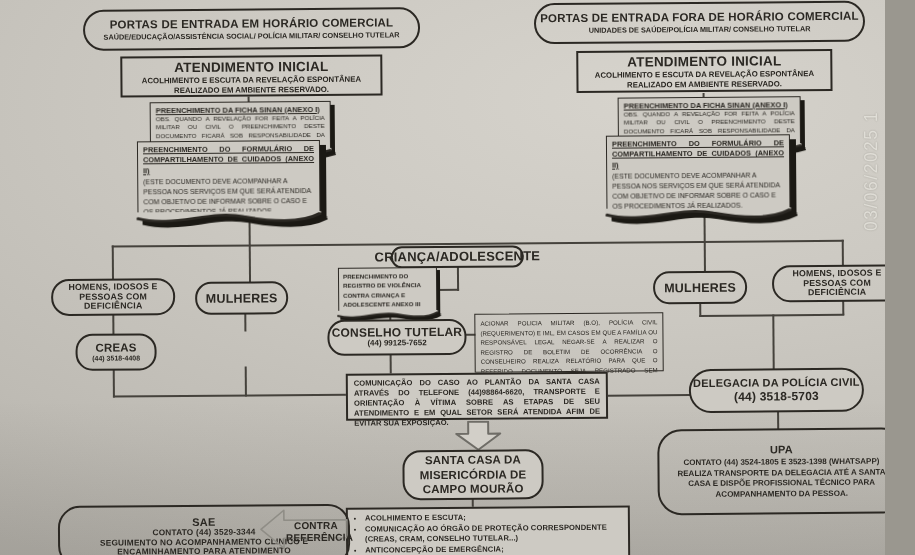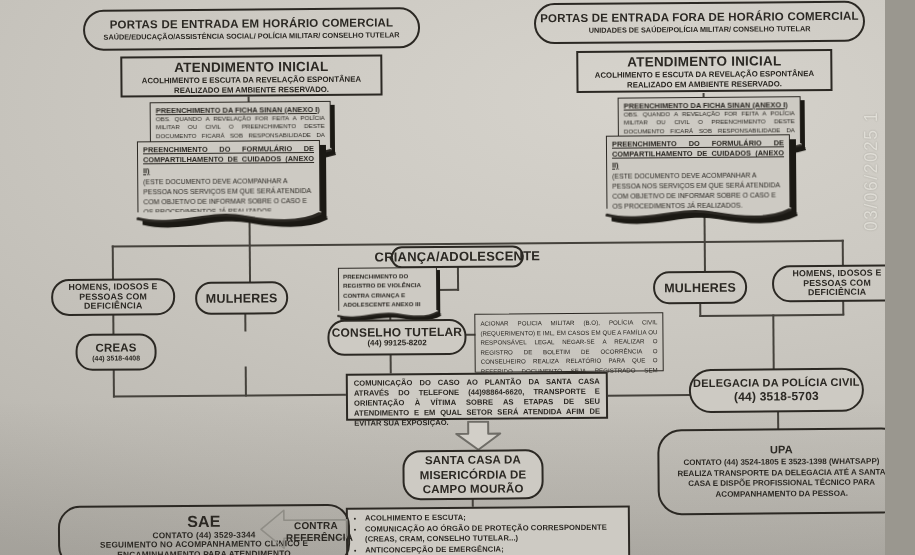--- a/index.html
+++ b/index.html
@@ -130,21 +130,21 @@
     <div class="n doc" style="left:338px;top:267px;width:99px;height:44px;padding:3px 4px;z-index:3;filter:drop-shadow(3.5px 3.5px 0 #1b1914);">
       <span style="font-size:6.2px;font-weight:700;line-height:1.5;display:block;">PREENCHIMENTO DO REGISTRO DE VIOLÊNCIA CONTRA CRIANÇA E ADOLESCENTE ANEXO III</span>
       <svg class="wave" viewBox="0 0 100 10" preserveAspectRatio="none" style="height:10px;bottom:-9px;">
         <path d="M0,0 L0,5 C20,11 40,0 60,4 C75,7 90,8 100,2 L100,0 Z" fill="#cdcac3"></path>
         <path d="M0,5 C20,11 40,0 60,4 C75,7 90,8 100,2" fill="none" stroke="#2b2823" stroke-width="2"></path>
       </svg>
     </div>
 
     <div class="n pill" style="left:327px;top:319px;width:139px;height:36px;border-radius:17px;background:var(--paper);z-index:4;">
       <span class="t-big" style="font-size:12px;">CONSELHO TUTELAR</span>
-      <span style="font-size:8px;font-weight:700;">(44) 99125-8202</span>
+      <span style="font-size:8px;font-weight:700;">(44) 99125-7652</span>
     </div>
     <div class="n" style="left:474px;top:314px;width:189px;height:59px;border:1.7px solid var(--ink);padding:4px 5px;">
       <span style="font-size:6.2px;line-height:1.55;text-align:justify;display:block;">ACIONAR POLICIA MILITAR (B.O), POLÍCIA CIVIL (REQUERIMENTO) E IML, EM CASOS EM QUE A FAMÍLIA OU RESPONSÁVEL LEGAL NEGAR-SE A REALIZAR O REGISTRO DE BOLETIM DE OCORRÊNCIA O CONSELHEIRO REALIZA RELATÓRIO PARA QUE O REFERIDO DOCUMENTO SEJA REGISTRADO SEM REPRESENTAÇÃO.</span>
     </div>
 
     <div class="n pill" style="left:75px;top:331px;width:81px;height:37px;border-radius:17px;align-items:center;">
       <span class="t-big" style="font-size:11.5px;">CREAS</span>
       <span style="font-size:7px;font-weight:700;">(44) 3518-4408</span>
     </div>
 
@@ -172,21 +172,21 @@
     <div class="n box" style="left:344px;top:507px;width:284px;height:58px;background:var(--paper);">
       <ul class="bul">
         <li>ACOLHIMENTO E ESCUTA;</li>
         <li>COMUNICAÇÃO AO ÓRGÃO DE PROTEÇÃO CORRESPONDENTE (CREAS, CRAM, CONSELHO TUTELAR...)</li>
         <li>ANTICONCEPÇÃO DE EMERGÊNCIA;</li>
 
       </ul>
     </div>
 
     <div class="n pill" style="left:56px;top:503px;width:292px;height:62px;border-radius:22px;">
-      <span class="t-big" style="font-size:16px;">SAE</span>
+      <span class="t-big" style="font-size:11px;">SAE</span>
       <span class="t-big" style="font-size:8.3px;">CONTATO (44) 3529-3344</span>
       <span class="t-big" style="font-size:8.3px;">SEGUIMENTO NO ACOMPANHAMENTO CLINICO E</span>
       <span class="t-big" style="font-size:8.3px;">ENCAMINHAMENTO PARA ATENDIMENTO</span>
     </div>
 
     <div class="n" style="left:256px;top:506px;width:92px;height:44px;">
       <svg width="92" height="44" viewBox="0 0 92 44" style="position:absolute;left:0;top:0;">
         <path d="M3,22 L26,3 L26,13 L89,13 L89,31 L26,31 L26,41 Z" fill="none" stroke="#8f8d86" stroke-width="1.6" stroke-linejoin="round"></path>
       </svg>
       <span class="t-big" style="position:absolute;left:28px;top:13px;width:60px;text-align:center;font-size:10px;line-height:1.15;">CONTRA REFERÊNCIA</span>

